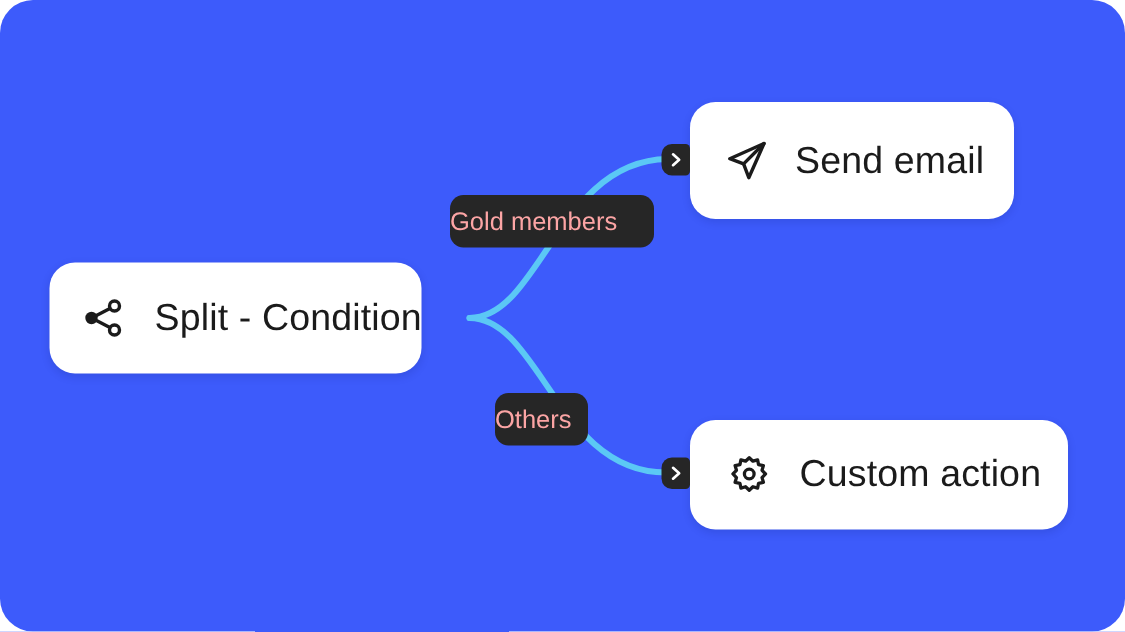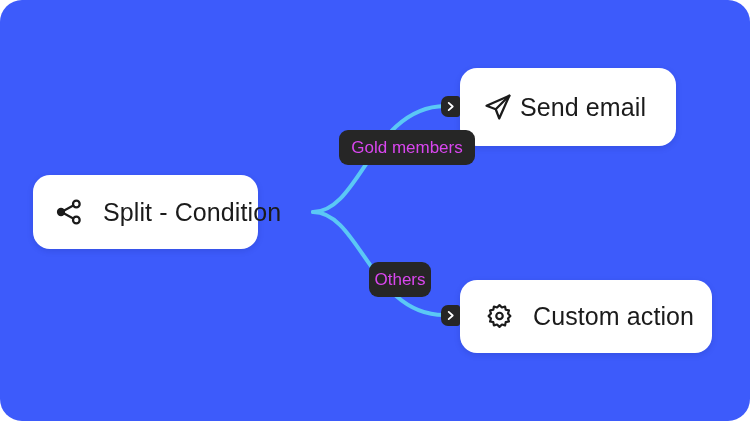--- a/index.html
+++ b/index.html
@@ -55,32 +55,32 @@
     color: #1b1b1b;
     letter-spacing: 0.1px;
     white-space: nowrap;
     line-height: 1;
   }
 
   
   #card-split {
     left: 33px;
     top: 175px;
-    width: 225px;
+    width: 248px;
     height: 74px;
     padding-left: 20px;
     gap: 18px;
   }
   #card-send {
     left: 460px;
     top: 68px;
     width: 216px;
     height: 78px;
     padding-left: 22px;
-    gap: 6px;
+    gap: 16px;
   }
   #card-custom {
     left: 460px;
     top: 280px;
     width: 252px;
     height: 73px;
     padding-left: 24px;
     gap: 18px;
   }
 
@@ -96,28 +96,26 @@
     justify-content: center;
   }
   #arrow-send   { left: 441px; top: 96px; }
   #arrow-custom { left: 441px; top: 305px; }
 
   
   .branch-pill {
     position: absolute;
     background: #262626;
     border-radius: 9px;
-    color: #d946ef;
+    color: #fca5a5;
     font-size: 17px;
     line-height: 1;
     display: flex;
     align-items: center;
-    justify-content: center;
     white-space: nowrap;
-    margin-left: 39px;
   }
   #pill-gold {
     left: 300px;
     top: 130px;
     width: 136px;
     height: 35px;
   }
   #pill-others {
     left: 330px;
     top: 262px;

